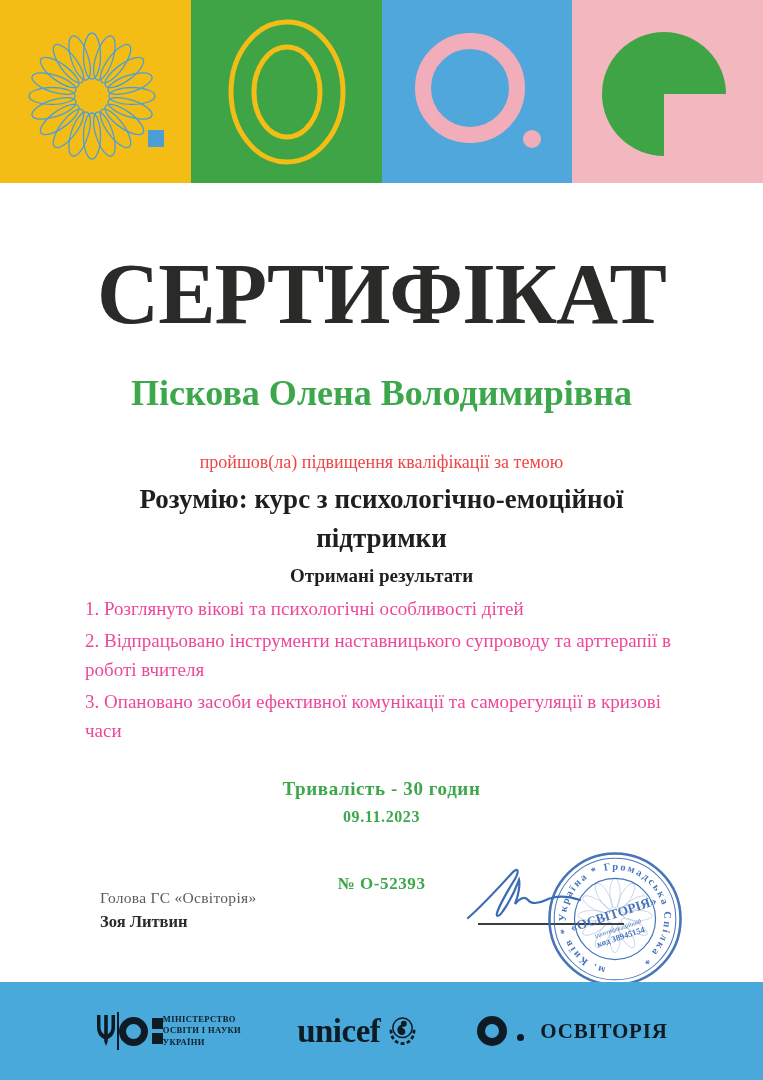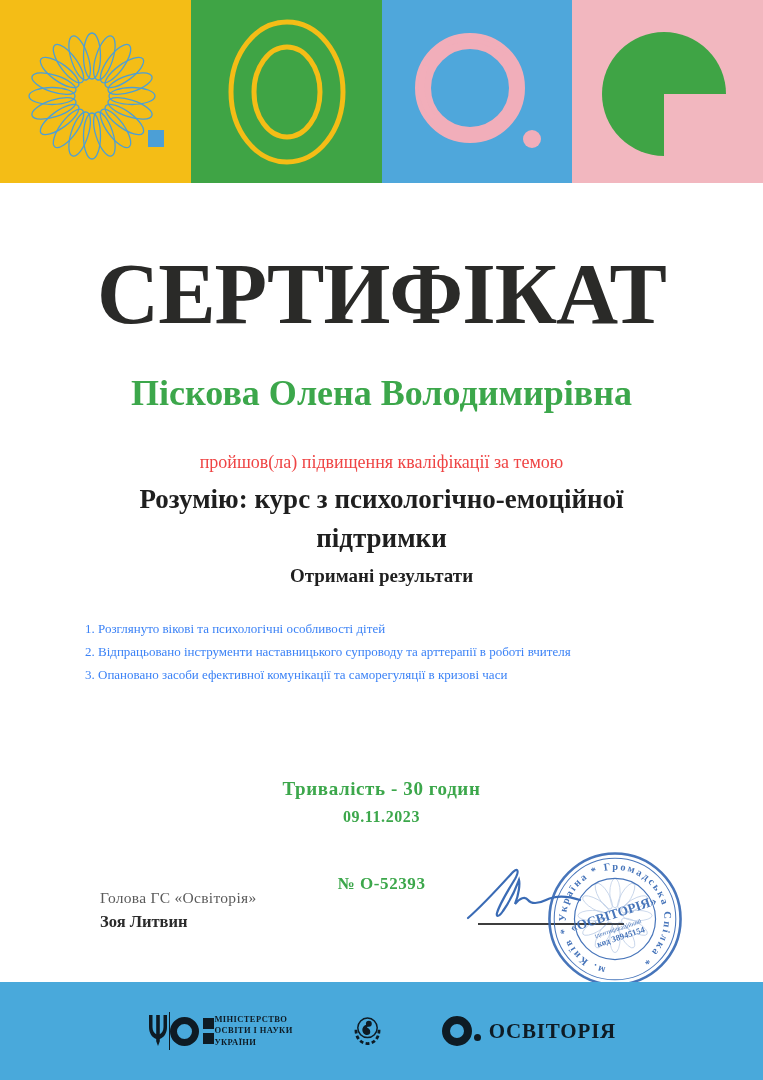--- a/index.html
+++ b/index.html
@@ -34,21 +34,21 @@
     position:absolute; top:480px; left:0; width:100%; box-sizing:border-box;
     padding:0 108px; text-align:center;
     font-size:27px; font-weight:700; line-height:1.45; color:#1f1f1f;
   }
   .results-heading {
     position:absolute; top:565px; left:0; width:100%; text-align:center;
     font-size:19px; font-weight:700; color:#1f1f1f;
   }
   .results {
     position:absolute; top:595px; left:85px; right:78px;
-    font-size:13px; line-height:1.52; color:#3b82f6;margin-top:24px;
+    font-size:19px; line-height:1.52; color:#ec4899;
   }
   .result-item { margin-bottom:3px; }
 
   
   .duration, .date, .number {
     position:absolute; left:0; width:100%; text-align:center;
     font-weight:700; color:var(--accent-green,#3CA74B); letter-spacing:0.6px;
   }
   .duration { top:778px; font-size:19px; }
   .date     { top:808px; font-size:16px; }
@@ -78,21 +78,21 @@
   .ministry { }
   .m-divider { width:1.5px; height:38px; background:#0E1B24; }
   .o-mark { display:flex; align-items:center; gap:4px; }
   .o-ring { width:15px; height:15px; border:7px solid #0E1B24; border-radius:50%; }
   .o-colon { display:flex; flex-direction:column; gap:4px; }
   .o-colon i { display:block; width:11px; height:11px; background:#0E1B24; }
   .m-text { font-size:8.5px; font-weight:700; letter-spacing:0.4px; line-height:1.3; }
   .m-text span { display:block; }
   .unicef { gap:4px; }
   .unicef-text { font-size:33px; font-weight:600; letter-spacing:-0.5px; }
-  .osvitoria { gap:0; }
+  .osvitoria { gap:8px; }
   .osv-ring { width:14px; height:14px; border:8px solid #0E1B24; border-radius:50%; }
   .osv-dot { width:7px; height:7px; background:#0E1B24; border-radius:50%; align-self:flex-end; margin:0 8px 5px 2px; }
   .osv-text { font-size:21px; font-weight:700; letter-spacing:0.8px; }
 </style>
 </head>
 <body>
 
 <div class="page">
 
   <div class="banner">
@@ -219,20 +219,21 @@
             <i></i>
           </span>
       </div>
       <div class="m-text">
         <span>МІНІСТЕРСТВО</span>
         <span>ОСВІТИ І НАУКИ</span>
         <span>УКРАЇНИ</span>
       </div>
     </div>
     <div class="logo-group unicef">
+      <span class="unicef-text">unicef</span>
       <svg width="37" height="37" viewBox="0 0 40 40">
         <circle cx="20" cy="16" r="10.5" fill="none" stroke="#0E1B24" stroke-width="1.6"></circle>
         <path fill="#0E1B24" d="M21.5 8.5 a3.2 3.2 0 1 1 -0.1 6.4 a3.2 3.2 0 0 1 0.1 -6.4 Z
                  M14.5 17 c1 -3.5 4 -5 6.5 -4 l-1.5 3 c2 0.5 3.5 2 3.5 4.5 c0 2 -1.5 3.3 -3.5 3.3 c-3 0 -5.5 -3 -5 -6.8 Z"></path>
         <path d="M7.5 18 c0 9.5 5.5 15 12.5 15 c7 0 12.5 -5.5 12.5 -15" fill="none" stroke="#0E1B24" stroke-width="3" stroke-dasharray="4 2.6"></path>
       </svg>
     </div>
     <div class="logo-group osvitoria">
       <span class="osv-ring"></span>
       <span class="osv-dot"></span>

